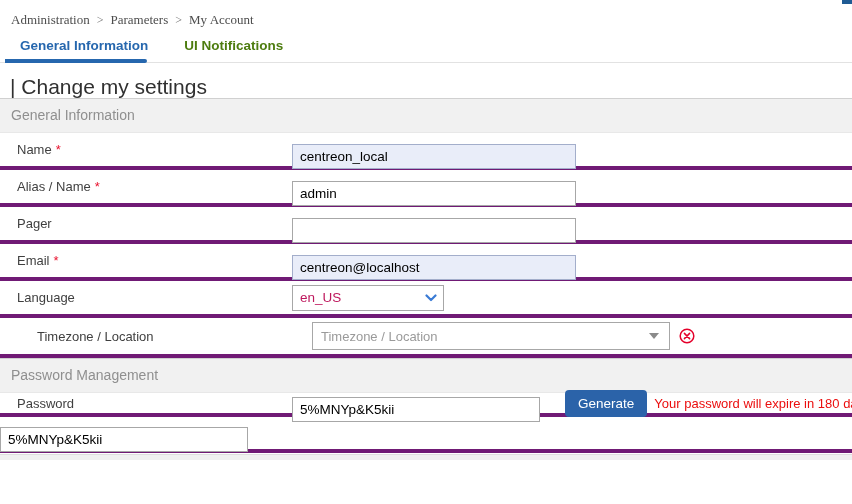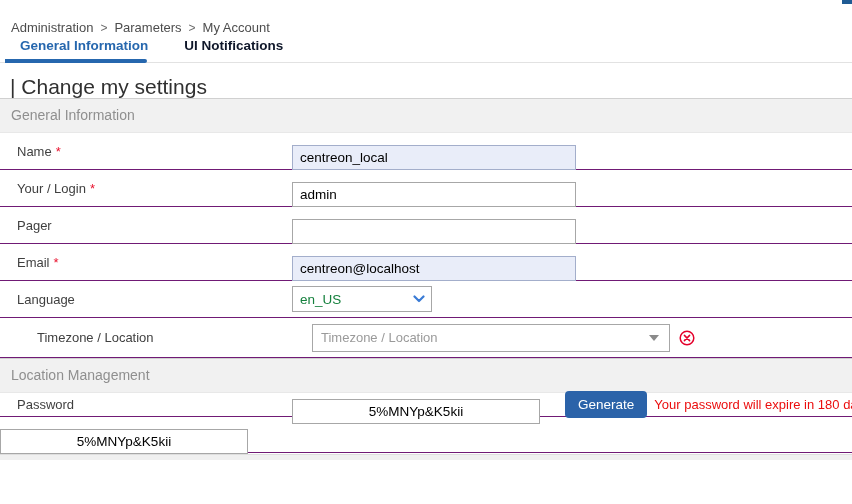--- a/index.html
+++ b/index.html
@@ -3,57 +3,57 @@
 <meta charset="utf-8">
 <style>
   * { margin:0; padding:0; box-sizing:border-box; }
   html,body { width:852px; height:504px; background:#fff; overflow:hidden;
               font-family:"Liberation Sans", sans-serif; }
   .page { position:relative; width:852px; height:504px; background:#fff; }
 
   .corner-accent { position:absolute; top:0; right:0; width:10px; height:4px; background:#1f5b94; }
 
   
-  .breadcrumb { padding:20px 10px 0 11px; height:33px; font-size:13px; color:#4d4d4d; }
+  .breadcrumb { padding:12px 10px 0 11px; height:33px; font-size:13px; color:#4d4d4d;font-family:Liberation Serif, serif; }
   .breadcrumb a { color:#4d4d4d; text-decoration:none; cursor:pointer; }
   .breadcrumb .sep { color:#6d6d6d; margin:0 7px; font-size:12px; }
 
   
   .tabbar { display:flex; padding-left:20px; height:26px; align-items:flex-end; gap:36px; }
-  .tab { font-size:13.5px; font-weight:bold; color:#0f172a; padding-bottom:6px; cursor:pointer; }
+  .tab { font-size:13.5px; font-weight:bold; color:#4d7c0f; padding-bottom:6px; cursor:pointer; }
   .tab.active { color:#2667ae; }
   .underline-track { position:relative; height:5px; border-top:1px solid #e2e2e2; margin-top:3px; }
   .underline-active { position:absolute; left:5px; top:-4px; width:142px; height:4px;
                       background:#2667ae; border-radius:0 3px 3px 0; }
 
   
   .page-title { font-size:21px; font-weight:normal; color:#303030; padding:8px 0 0 10px; height:31px; }
 
   
   .section-header { height:35px; line-height:33px; background:#f1f1f1; color:#8f8f8f;
                     font-size:14px; padding-left:11px; border-top:1px solid #d0d0d0;
                     border-bottom:1px solid #e8e8e8; }
 
   
-  .form-row { display:flex; align-items:center; height:37px; border-bottom:1px solid #701a75; }
+  .form-row { display:flex; align-items:center; height:37px; border-bottom:4px solid #701a75; }
   .form-row.tall { height:40px;padding-left:20px; }
   .label-cell { width:292px; padding-left:17px; font-size:13px; color:#3f3f3f; flex:none; }
   .req { color:#e8112d; margin-left:4px; font-size:13px; }
   .value-cell { display:flex; align-items:center; }
 
   .text-input { width:284px; height:25px; border:1px solid #a7a7a7; padding:0 7px;
                 font-size:13.5px; color:#000; font-family:"Liberation Sans", sans-serif;
                 background:#fff; outline:none;margin-top:13px; }
   .text-input.filled { background:#e9edf9; border:1px solid #a3aecb; }
-  .text-input.pw { width:248px;text-align:center; }
+  .text-input.pw { width:248px; }
 
   
-  .select-box { width:140px; height:26px; border:1px solid #a7a7a7; background:#fff;
+  .select-box { width:152px; height:26px; border:1px solid #a7a7a7; background:#fff;
                 display:flex; align-items:center; justify-content:space-between;
-                padding:0 6px 0 7px; font-size:13.5px; color:#15803d; cursor:pointer; }
+                padding:0 6px 0 7px; font-size:13.5px; color:#be185d; cursor:pointer; }
 
   
   .combo-box { width:358px; height:28px; border:1px solid #a7a7a7; background:#fff;
                display:flex; align-items:center; justify-content:space-between;
                padding:0 10px 0 8px; cursor:pointer; }
   .combo-box .placeholder { font-size:13px; color:#9a9a9a; }
   .caret-down { width:0; height:0; border-left:5px solid transparent; border-right:5px solid transparent;
                 border-top:6px solid #8a8a8a; }
 
   .clear-icon { margin-left:9px; display:flex; align-items:center; cursor:pointer; }
@@ -95,21 +95,21 @@
       <div class="label-cell">
         <span>Name</span><span class="req">*</span>
       </div>
       <div class="value-cell">
         <input type="text" class="text-input filled" value="centreon_local" style="">
       </div>
     </div>
 
     <div class="form-row">
       <div class="label-cell">
-        <span>Your / Login</span><span class="req">*</span>
+        <span>Alias / Name</span><span class="req">*</span>
       </div>
       <div class="value-cell">
         <input type="text" class="text-input" value="admin" style="">
       </div>
     </div>
 
     <div class="form-row">
       <div class="label-cell">
         <span>Pager</span>
       </div>
@@ -152,21 +152,21 @@
         </div>
         <span class="clear-icon">
           <svg width="16" height="16" viewBox="0 0 16 16">
             <circle cx="8" cy="8" r="6.8" fill="#fff" stroke="#e4002b" stroke-width="1.5"></circle>
             <path d="M5.4 5.4 L10.6 10.6 M10.6 5.4 L5.4 10.6" stroke="#e4002b" stroke-width="1.5" stroke-linecap="round"></path>
           </svg>
         </span>
       </div>
     </div>
 
-    <div class="section-header">Location Management</div>
+    <div class="section-header">Password Management</div>
 
     <div class="form-row" style="height:24px;">
       <div class="label-cell">
         <span>Password</span>
       </div>
       <div class="value-cell">
         <input type="text" class="text-input pw" value="5%MNYp&amp;K5kii" style="">
         <button type="button" class="generate-btn">Generate</button>
         <span class="expire-note">Your password will expire in 180 days.</span>
       </div>

